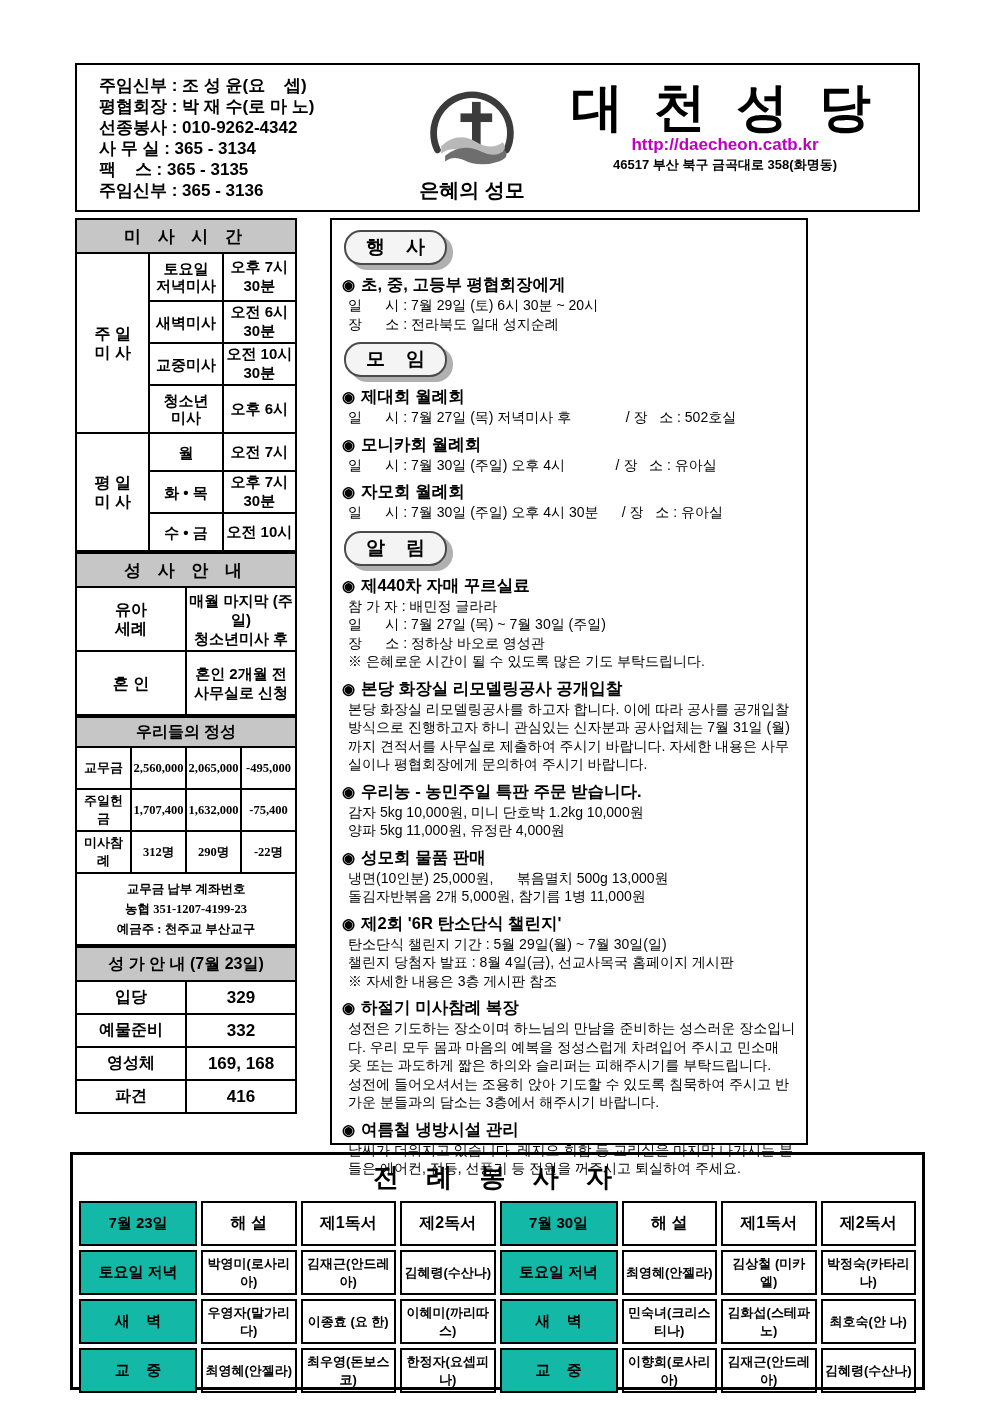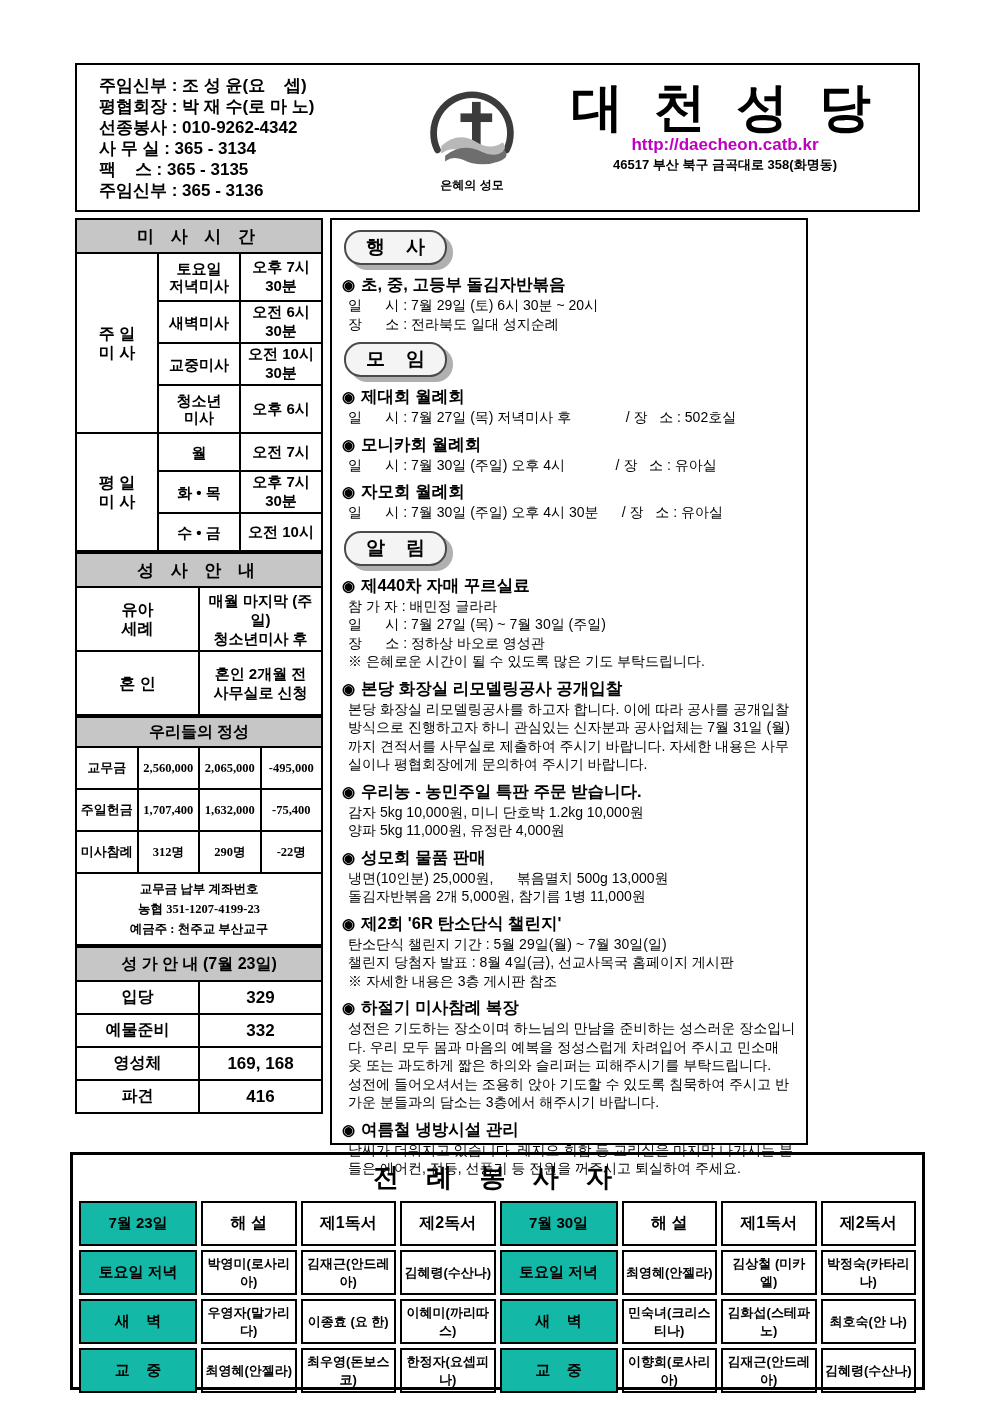--- a/index.html
+++ b/index.html
@@ -7,28 +7,28 @@
   body { width:992px; height:1403px; font-family:"Liberation Sans", sans-serif; color:#000; }
   .page { position:relative; width:992px; height:1403px; background:#fff; overflow:hidden; }
   .pre { white-space:pre-wrap; }
 
   
   .header-box { position:absolute; left:75px; top:63px; width:845px; height:149px;
                 border:2px solid #000; display:flex; align-items:stretch; }
   .contacts { width:335px; padding:10px 0 0 22px; }
   .contact-line { font-weight:bold; font-size:17px; line-height:21px; white-space:pre-wrap; }
   .logo-area { width:120px; display:flex; flex-direction:column; align-items:center; justify-content:flex-start; padding-top:10px; }
-  .logo-caption { font-weight:bold; font-size:12px; margin-top:6px; white-space:nowrap; }
+  .logo-caption { font-weight:bold; font-size:20px; margin-top:6px; white-space:nowrap; }
   .title-area { flex:1; text-align:center; padding-top:14px; }
   .church-title { font-size:52px; font-weight:bold; letter-spacing:8px; line-height:56px; white-space:nowrap; }
   .church-url { color:#c000c0; font-weight:bold; font-size:17px; line-height:20px;text-align:center; }
   .church-addr { font-weight:bold; font-size:13px; line-height:20px; }
 
   
-  .sidebar { position:absolute; left:75px; top:218px; width:248px; height:927px; }
+  .sidebar { position:absolute; left:75px; top:218px; width:222px; height:927px; }
   .sidebar table { width:100%; border-collapse:collapse; table-layout:fixed; }
   .sidebar td { border:2px solid #000; text-align:center; vertical-align:middle;
                 font-weight:bold; padding:1px; }
   .sec-title { background:#c6c6c6; font-size:17px; height:34px; }
   .sp6 { letter-spacing:6px; }
   .masstime .glabel { width:46px; font-size:16px; white-space:pre-line; line-height:19px; }
   .masstime .mname { width:84px; font-size:15px; white-space:pre-line; line-height:17px; }
   .masstime .mtime { font-size:15px; }
   .sacrament .sname { width:56px; font-size:16px; white-space:pre-line; line-height:19px; }
   .sacrament .sdesc { font-size:15px; white-space:pre-line; line-height:19px; }
@@ -212,21 +212,21 @@
       </tr>
     </tbody>
       </table>
   </div>
 
   <div class="content">
 
     <div class="pill">행    사</div>
 
     <div class="item">
-      <div class="item-title"><span class="bullet">◉</span><span>초, 중, 고등부 돌김자반볶음</span></div>
+      <div class="item-title"><span class="bullet">◉</span><span>초, 중, 고등부 평협회장에게</span></div>
       <div class="item-line">일      시 : 7월 29일 (토) 6시 30분 ~ 20시</div>
       <div class="item-line">장      소 : 전라북도 일대 성지순례</div>
     </div>
 
     <div class="pill">모    임</div>
 
     <div class="item">
       <div class="item-title"><span class="bullet">◉</span><span>제대회 월례회</span></div>
       <div class="item-line">일      시 : 7월 27일 (목) 저녁미사 후              / 장   소 : 502호실</div>
     </div>

